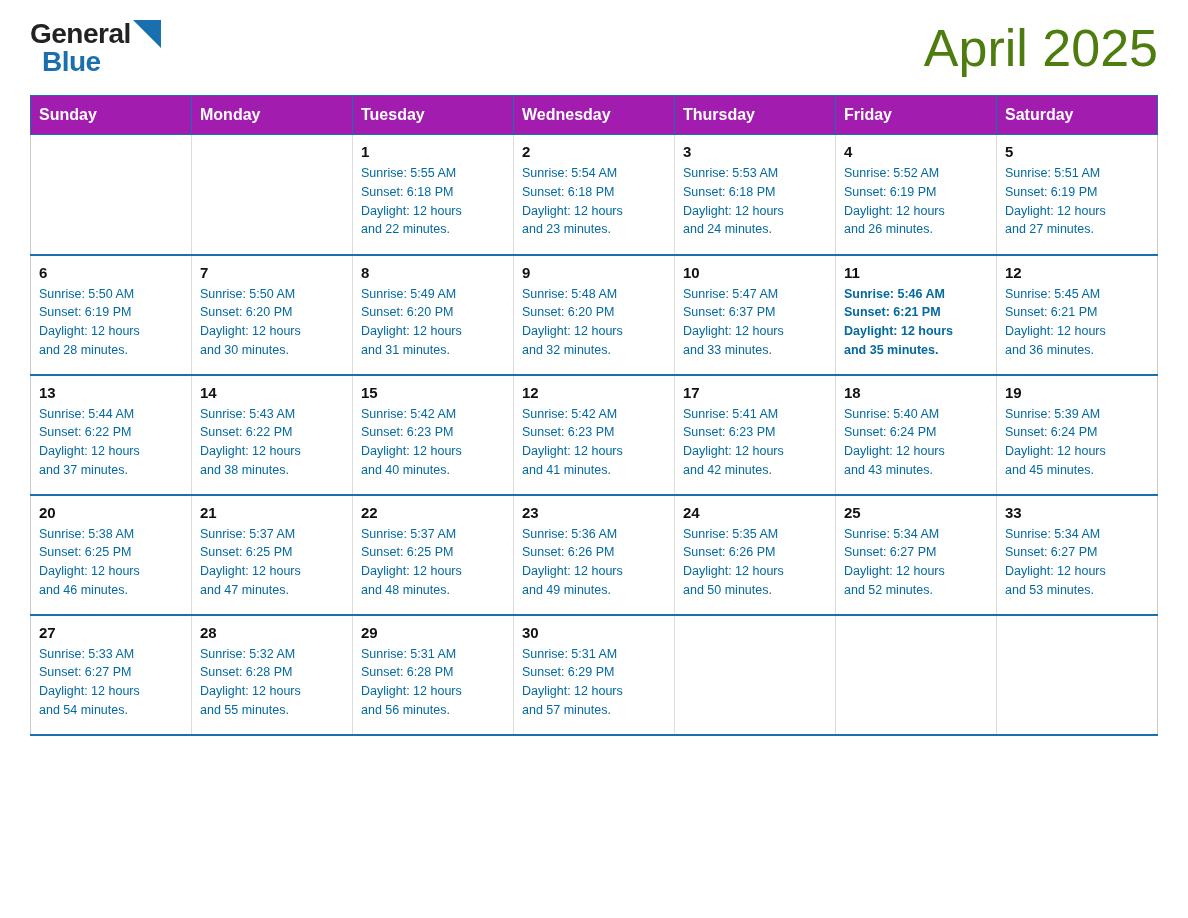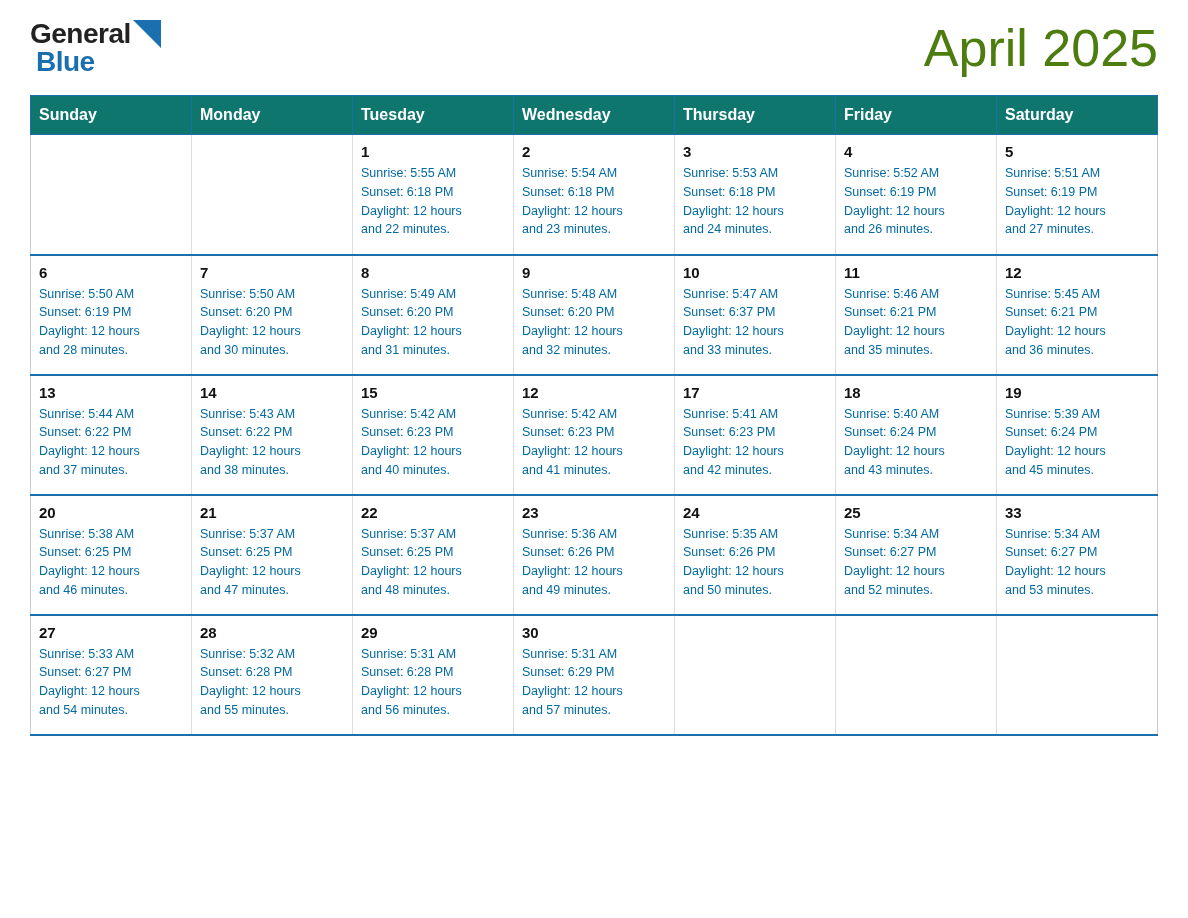--- a/index.html
+++ b/index.html
@@ -51,21 +51,21 @@
       font-size: 22px;
       color: #333;
       margin-top: 4px;
     }
     table {
       width: 100%;
       border-collapse: collapse;
       table-layout: fixed;
     }
     thead tr {
-      background: #0f766e;
+      background: #a21caf;
     }
     thead th {
       color: #fff;
       font-size: 16px;
       font-weight: 600;
       padding: 10px 8px;
       text-align: left;
       border: 1px solid #1a6faf;
     }
     tbody tr {
@@ -106,21 +106,21 @@
 
 <div class="header">
   <div class="logo">
     <div style="display:flex;flex-direction:column;line-height:1;">
       <div style="display:flex;align-items:flex-start;">
         <span class="logo-text-general">General</span>
         <svg class="logo-icon" viewBox="0 0 28 28" xmlns="http://www.w3.org/2000/svg">
           <polygon points="0,0 28,0 28,28" fill="#1a6faf"></polygon>
         </svg>
       </div>
-      <span class="logo-text-blue" style="margin-left:6px;">Blue</span>
+      <span class="logo-text-blue" style="margin-left:12px;">Blue</span>
     </div>
   </div>
   <div class="title-block">
     <div class="calendar-title">April 2025</div>
   </div>
 </div>
 
 <table>
   <thead>
     <tr>
@@ -204,21 +204,21 @@
         </td>
         <td>
           <span class="day-number">10</span>
           <div class="day-info" style="white-space: pre-line;">Sunrise: 5:47 AM
 Sunset: 6:37 PM
 Daylight: 12 hours
 and 33 minutes.</div>
         </td>
         <td>
           <span class="day-number">11</span>
-          <div class="day-info" style="white-space: pre-line;">Sunrise: 5:46 AM
+          <div class="day-info" style="white-space: pre-line; font-weight: bold;">Sunrise: 5:46 AM
 Sunset: 6:21 PM
 Daylight: 12 hours
 and 35 minutes.</div>
         </td>
         <td>
           <span class="day-number">12</span>
           <div class="day-info" style="white-space: pre-line;">Sunrise: 5:45 AM
 Sunset: 6:21 PM
 Daylight: 12 hours
 and 36 minutes.</div>

